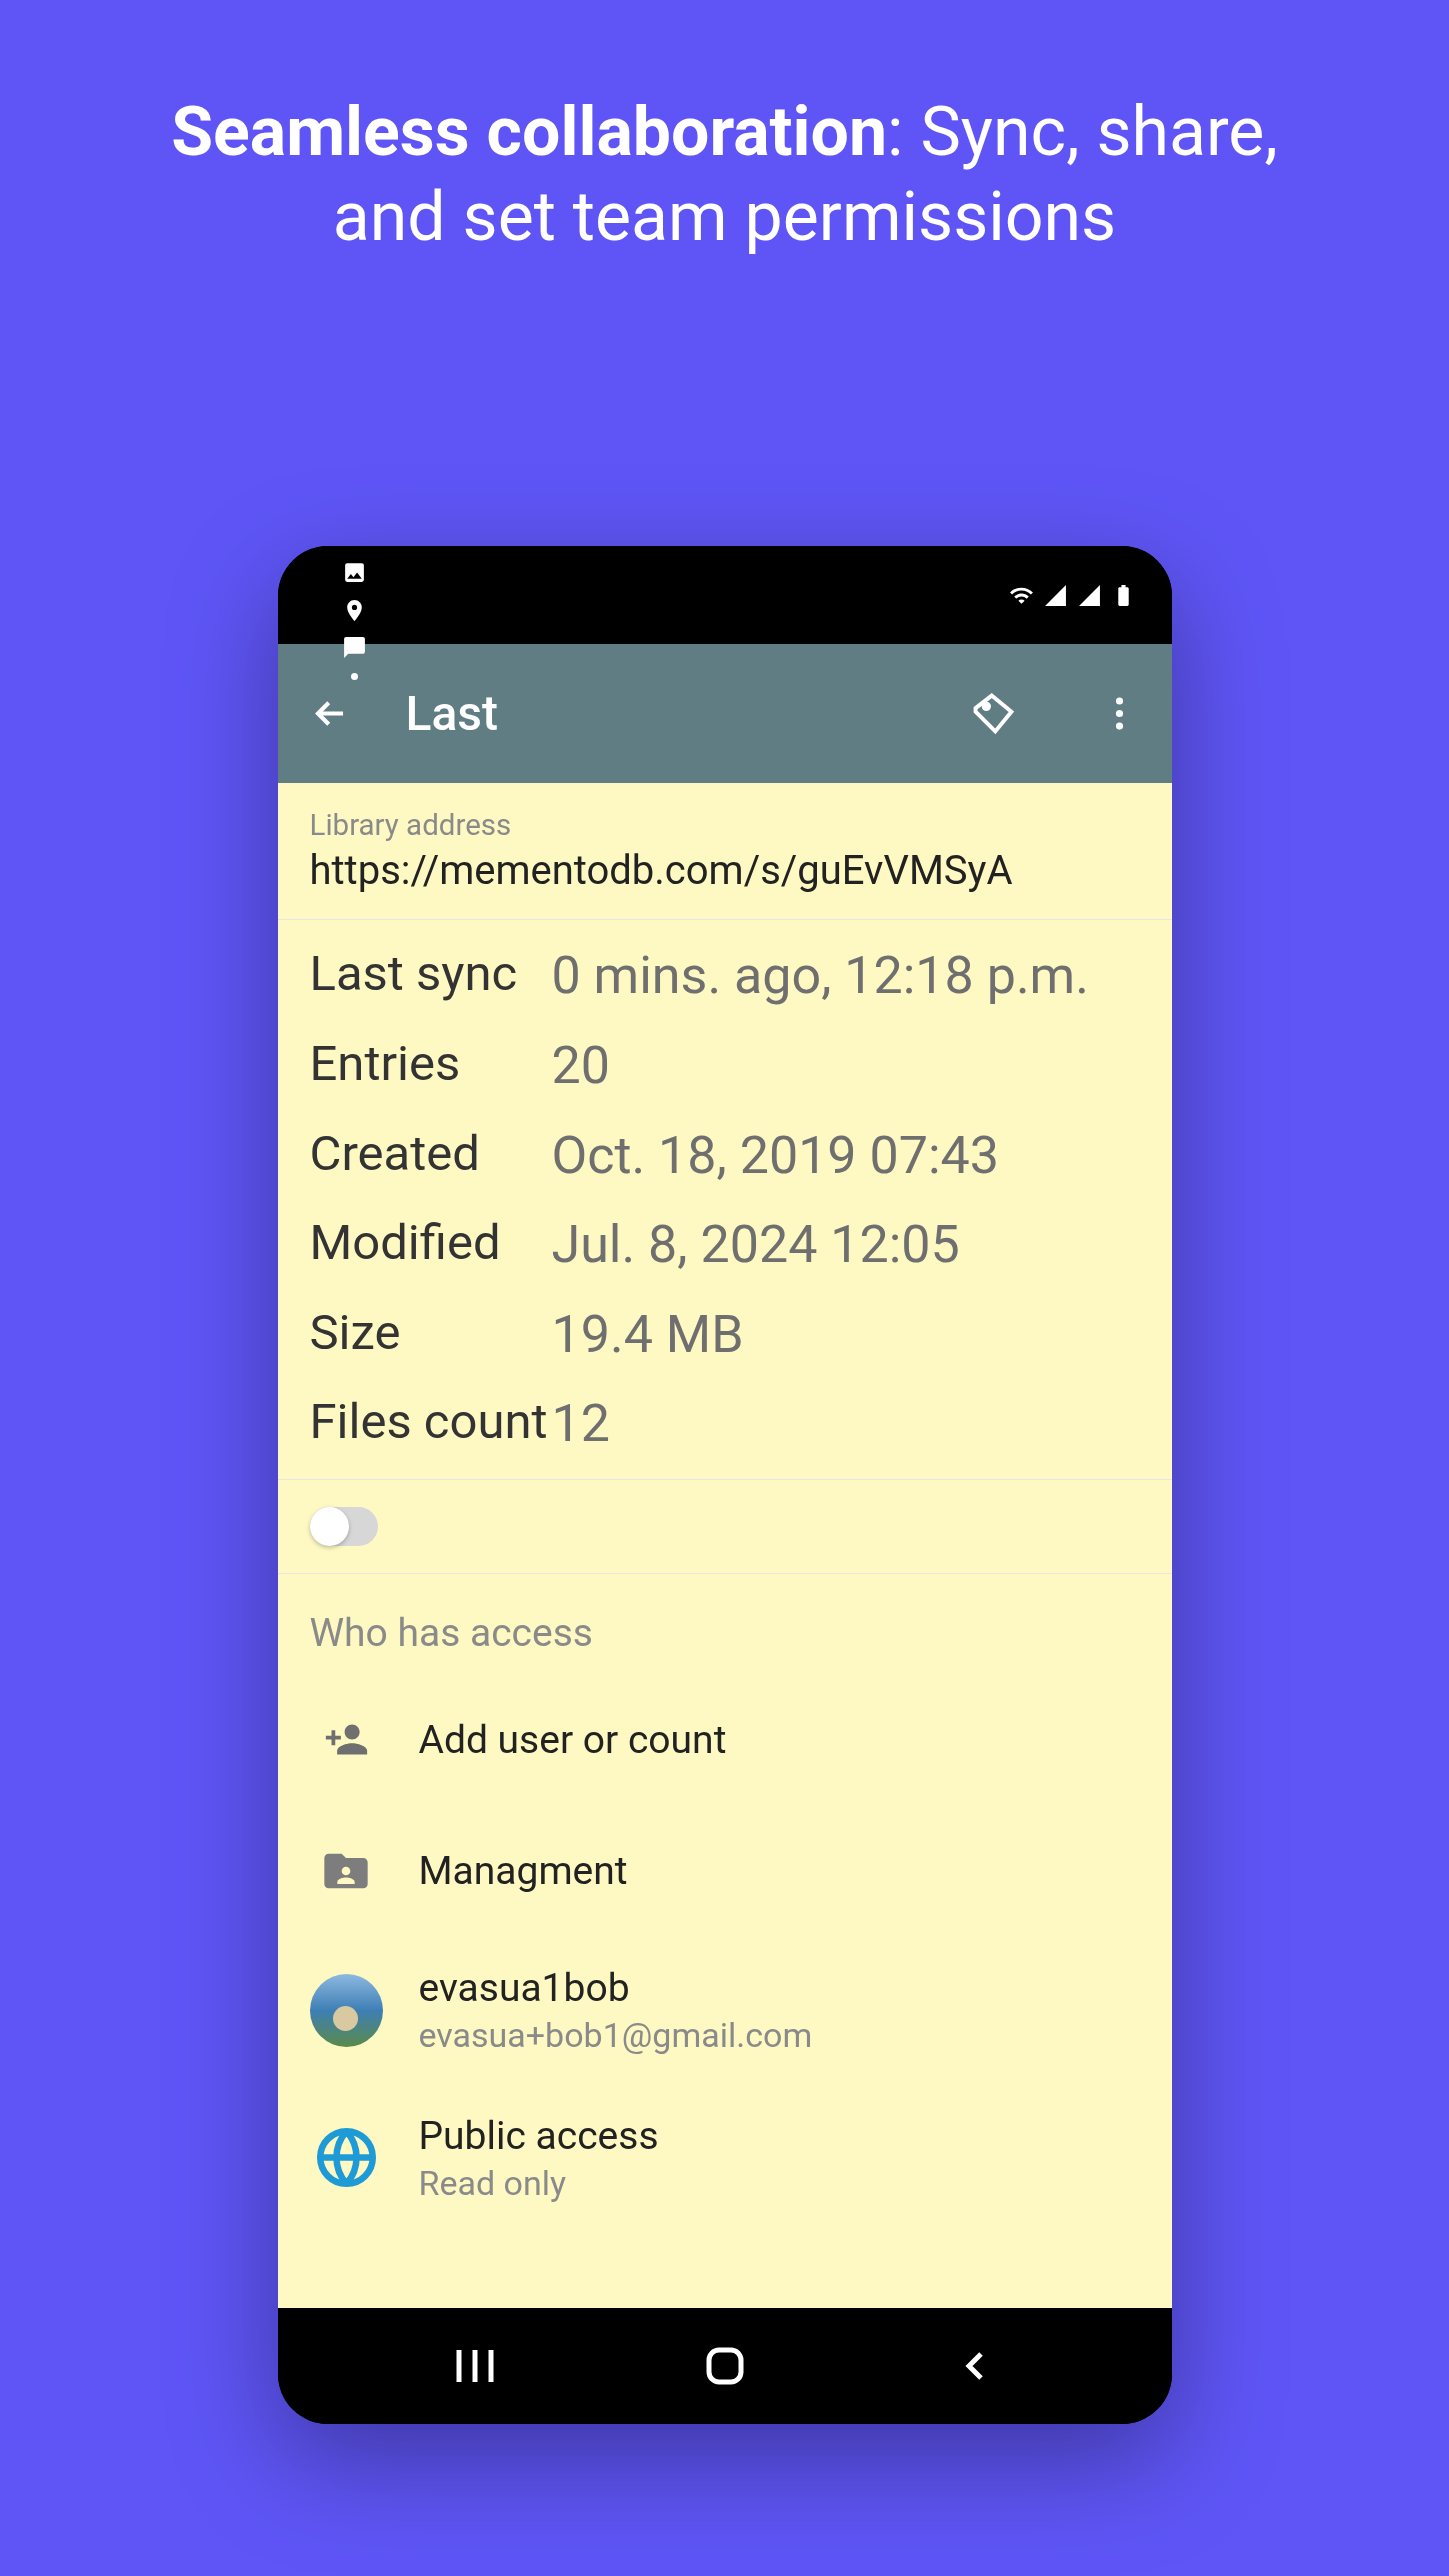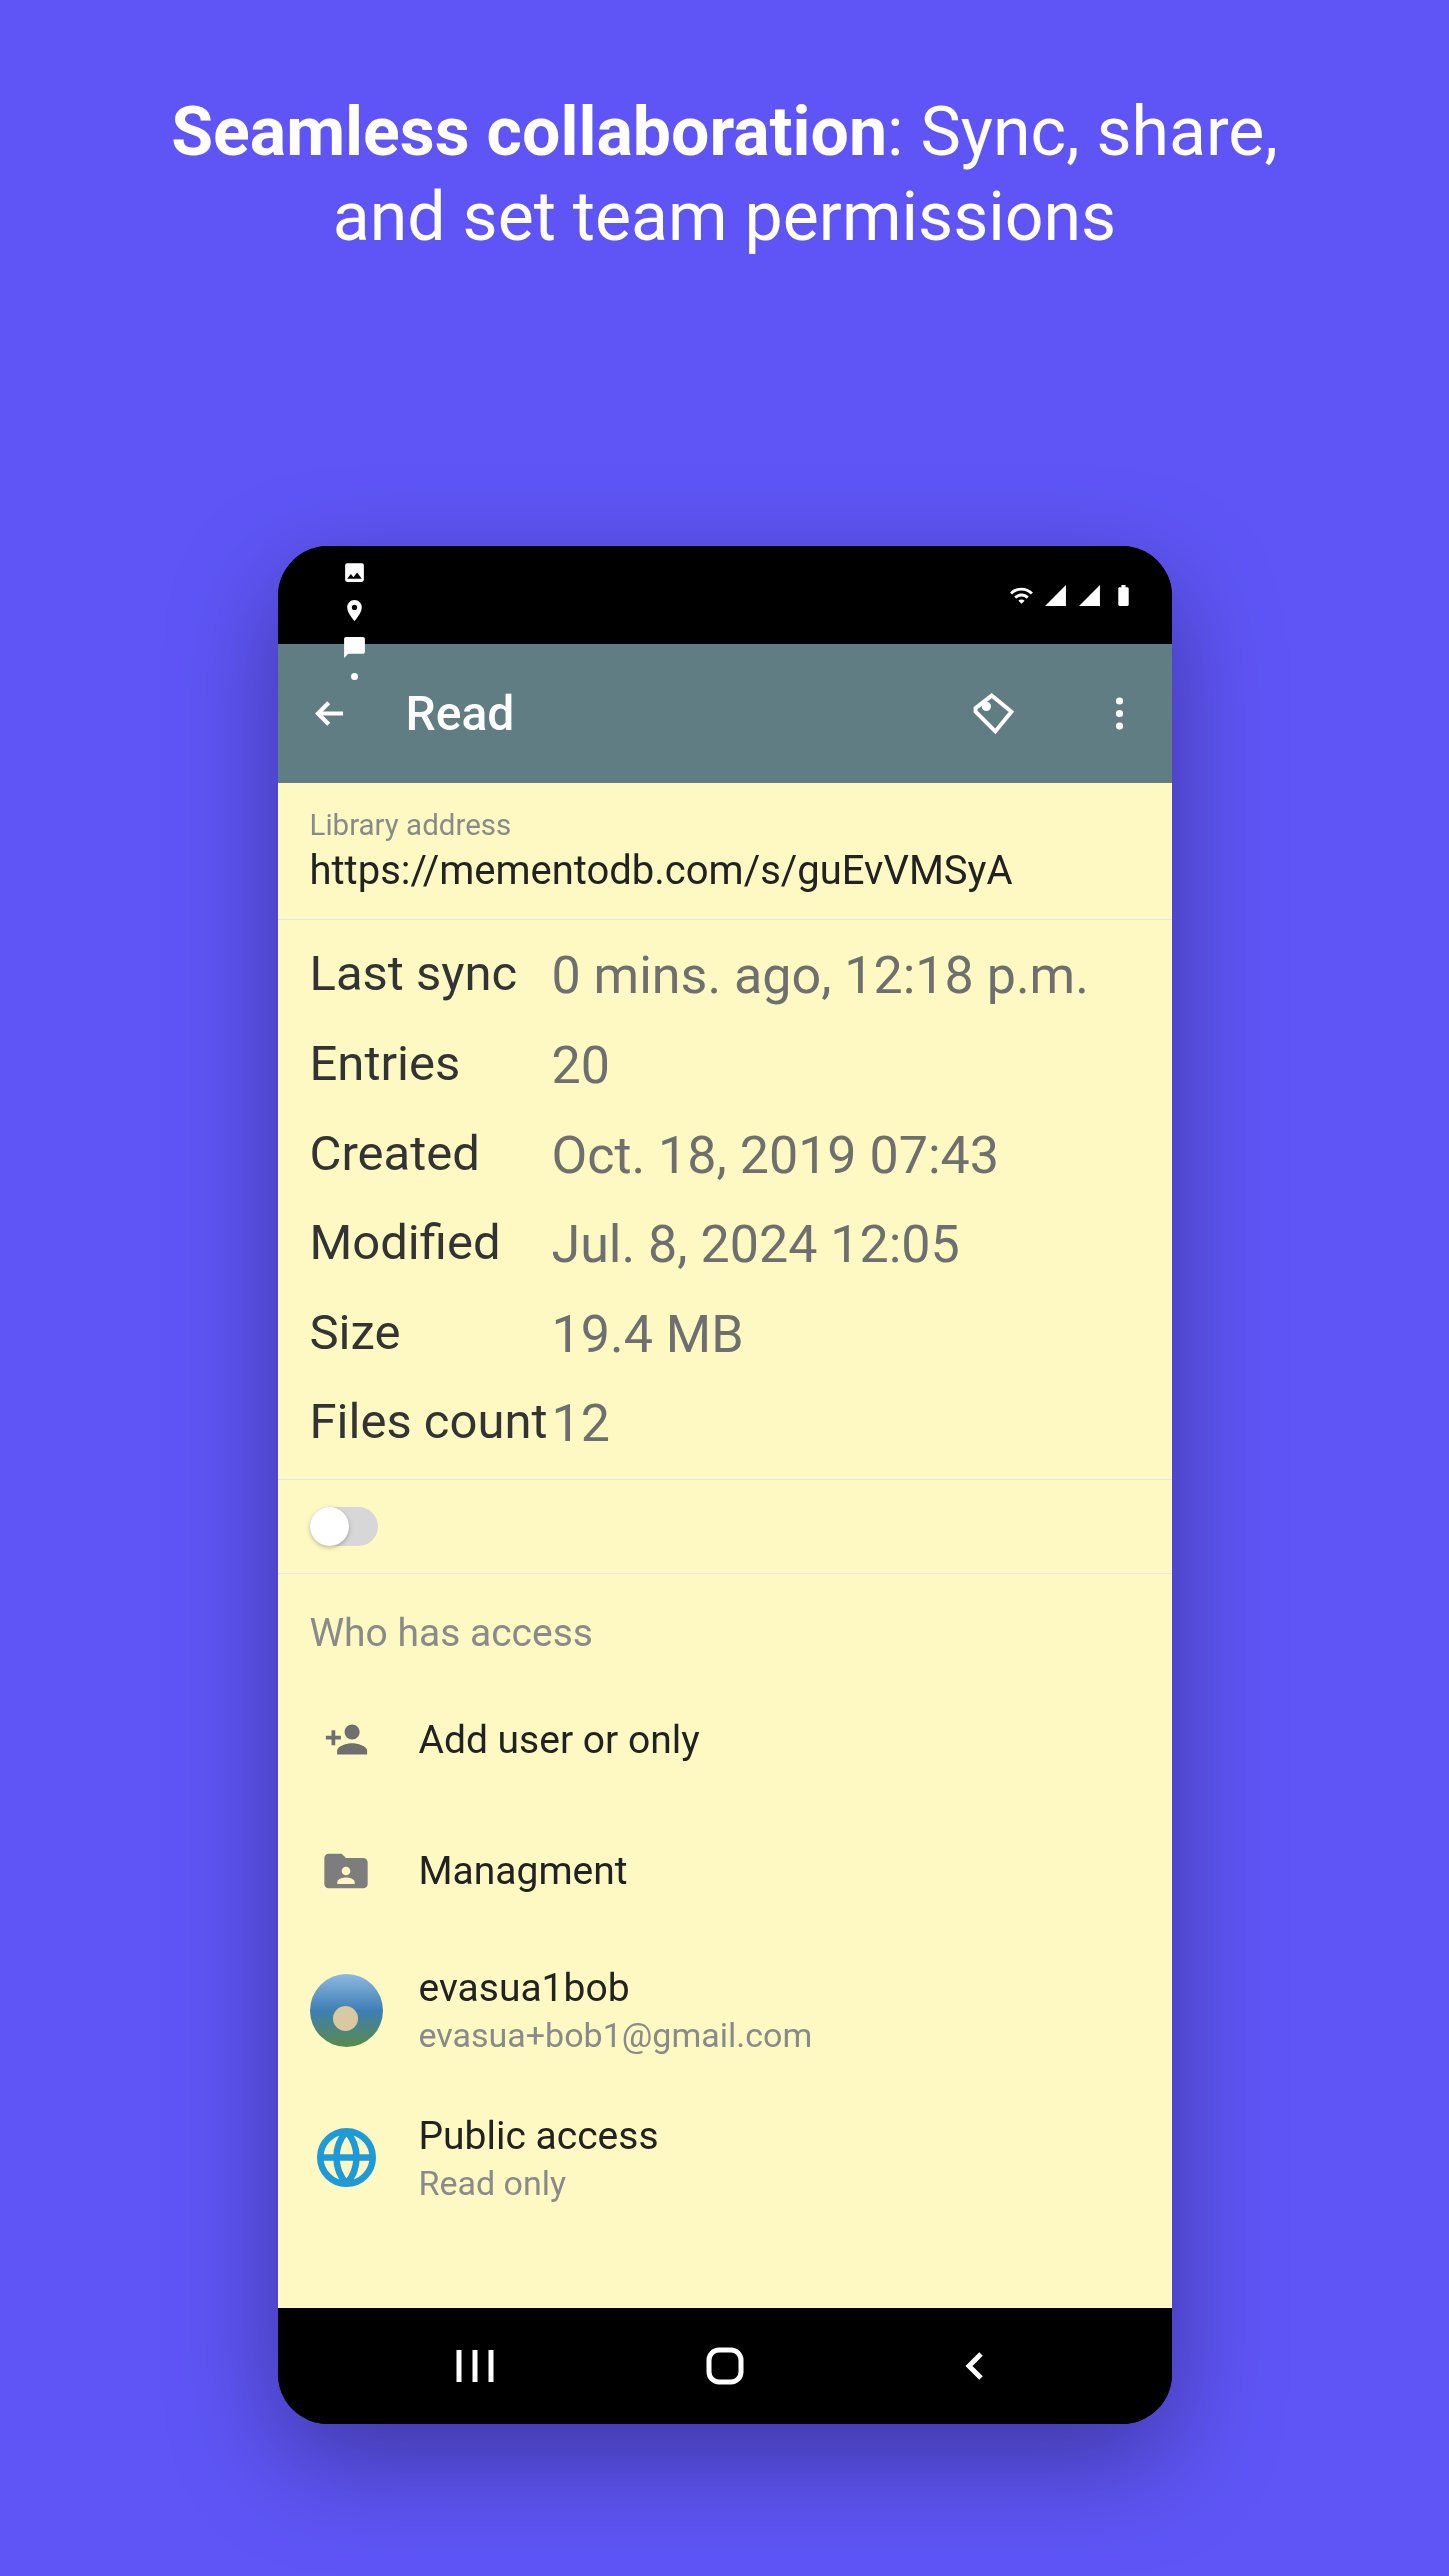--- a/index.html
+++ b/index.html
@@ -155,21 +155,21 @@
       <svg class="sicon" viewBox="0 0 24 24" fill="#fff">
           <path d="M15.67 4H14V2h-4v2H8.33C7.6 4 7 4.6 7 5.33v15.34C7 21.4 7.6 22 8.33 22h7.34c.73 0 1.33-.6 1.33-1.33V5.33C17 4.6 16.4 4 15.67 4z"></path>
         </svg>
     </div>
   </div>
 
   <div class="appbar">
     <svg class="back-btn" viewBox="0 0 24 24" fill="none" stroke="#fff" stroke-width="2.3">
         <path d="M19 12H5M11 18l-6-6 6-6"></path>
       </svg>
-    <span class="appbar-title">Read</span>
+    <span class="appbar-title">Last</span>
     <svg class="tag-btn" viewBox="0 0 24 24" fill="none" stroke="#fff" stroke-width="2.2">
         <path d="M2 9l9-7 11 9-9 11L2 11V9z"></path>
         <circle cx="8" cy="8" r="1.5" fill="#fff"></circle>
       </svg>
     <svg class="more-btn" viewBox="0 0 24 24" fill="#fff">
         <circle cx="12" cy="5" r="2"></circle>
         <circle cx="12" cy="12" r="2"></circle>
         <circle cx="12" cy="19" r="2"></circle>
       </svg>
   </div>
@@ -213,21 +213,21 @@
 
     <div class="access-title">Who has access</div>
 
     <div class="access-row">
       <div class="access-icon">
         <svg width="57" height="45" viewBox="0 0 24 24" fill="#6f6f6f">
             <path d="M15 12c2.21 0 4-1.79 4-4s-1.79-4-4-4-4 1.79-4 4 1.79 4 4 4zm-9-2V7H4v3H1v2h3v3h2v-3h3v-2H6zm9 4c-2.67 0-8 1.34-8 4v2h16v-2c0-2.66-5.33-4-8-4z"></path>
           </svg>
       </div>
       <div class="access-text">
-        <div class="access-main">Add user or only</div>
+        <div class="access-main">Add user or count</div>
       </div>
     </div>
 
     <div class="access-row">
       <div class="access-icon">
         <svg width="64" height="52" viewBox="0 0 24 24" fill="#7d7d7d">
             <path d="M20 6h-8l-2-2H4c-1.1 0-2 .9-2 2v12c0 1.1.9 2 2 2h16c1.1 0 2-.9 2-2V8c0-1.1-.9-2-2-2zm-8 4a2 2 0 1 1 0 4 2 2 0 0 1 0-4zm4 8H8v-1c0-1.33 2.67-2 4-2s4 .67 4 2v1z"></path>
           </svg>
       </div>
       <div class="access-text">

